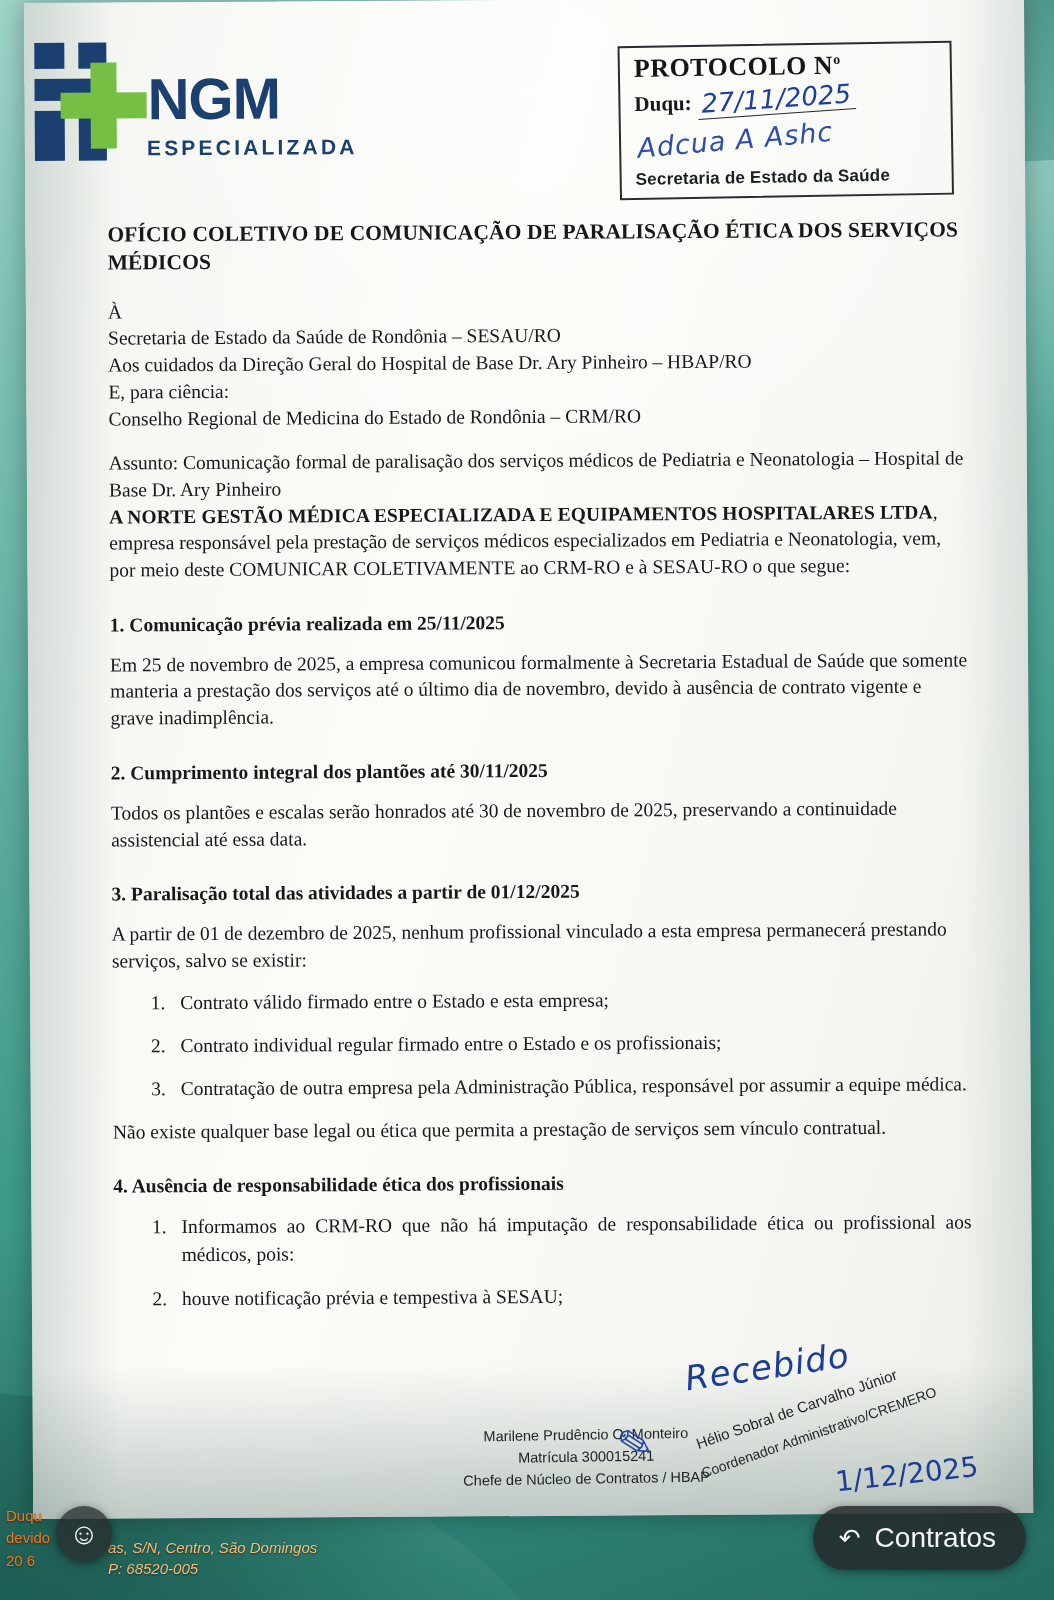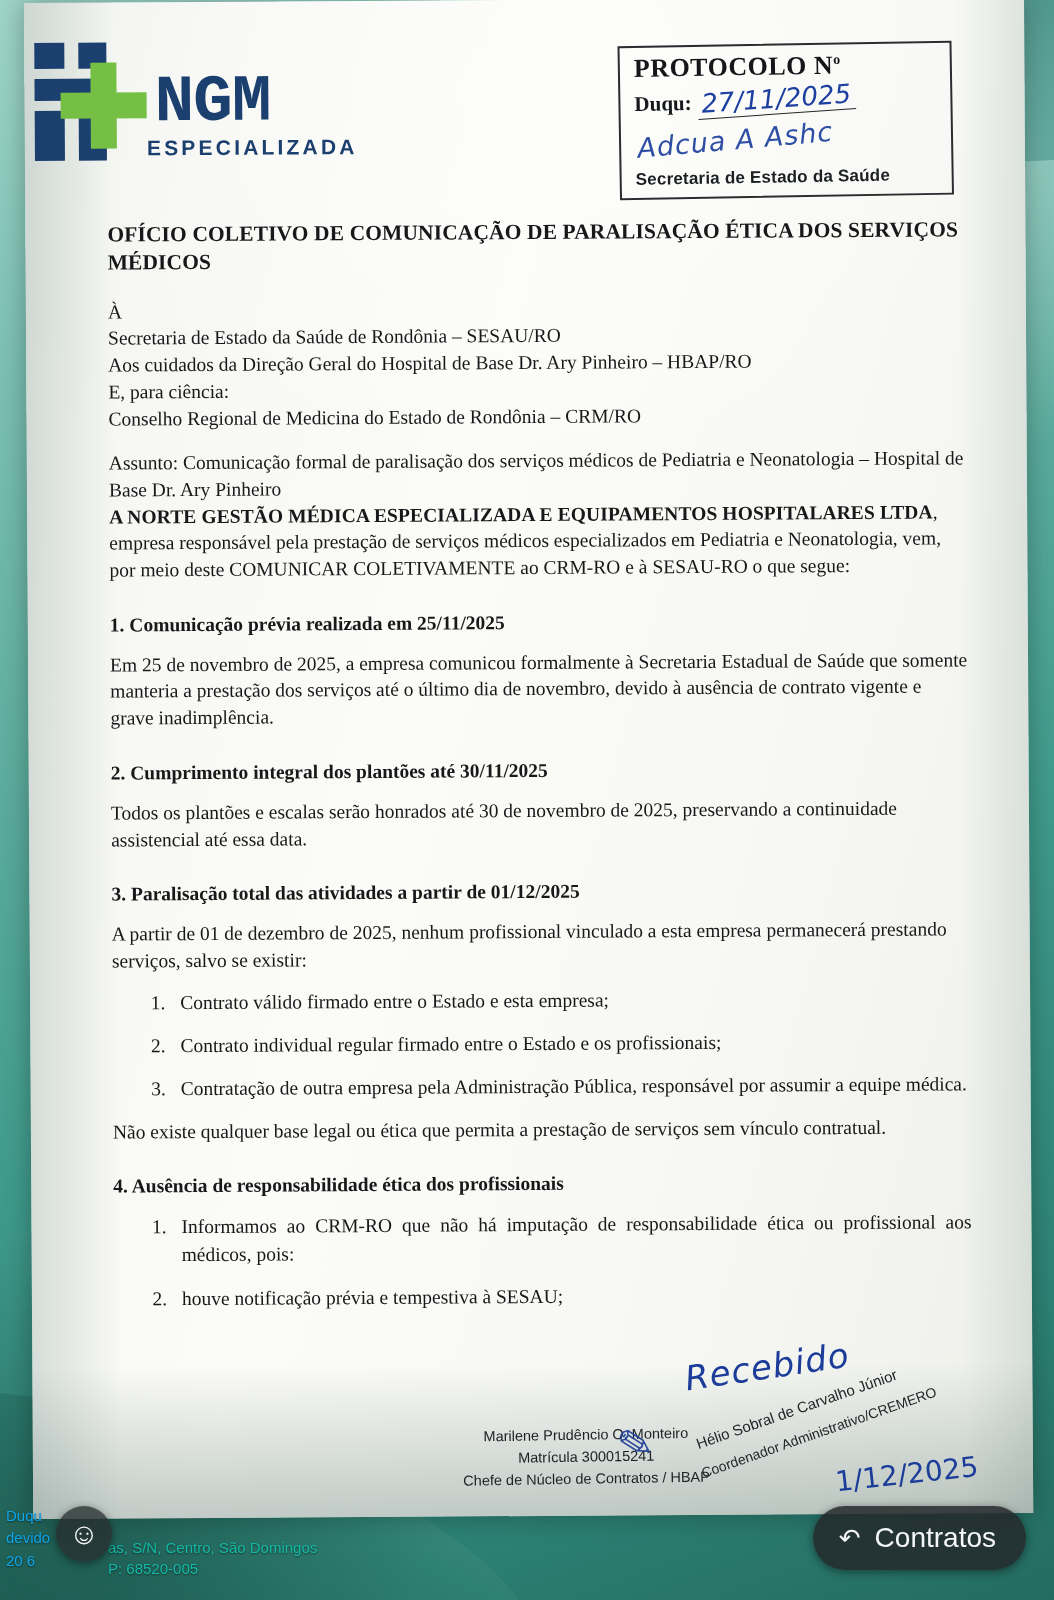--- a/index.html
+++ b/index.html
@@ -112,24 +112,24 @@
   .lc1 { left: 2px;  top: 0px;   width: 30px; height: 26px; background:#1b3f6e; }
   .lc2 { left: 46px; top: 0px;   width: 28px; height: 26px; background:#1b3f6e; }
   .lc3 { left: 2px;  top: 36px;  width: 72px; height: 22px; background:#1b3f6e; }
   .lc4 { left: 2px;  top: 68px;  width: 30px; height: 50px; background:#1b3f6e; }
   .lc5 { left: 46px; top: 68px;  width: 28px; height: 50px; background:#1b3f6e; }
   .lc6 { left: 58px; top: 20px;  width: 26px; height: 86px; background:#74bf44; }
   .lc7 { left: 28px; top: 50px;  width: 86px; height: 26px; background:#74bf44; }
 
   .logo-text {
     position: absolute;
-    left: 130px; top: 38px;
-    font-family: Liberation Mono, monospace;
-    font-weight: bold;
-    font-size: 66px;
+    left: 123px; top: 38px;
+    font-family: Liberation Sans, sans-serif;
+    font-weight: bold;
+    font-size: 58px;
     letter-spacing: -1px;
     color: #1b3f6e;
     line-height: 1;
   }
   .logo-sub {
     position: absolute;
     left: 122px; top: 104px;
     font-family: "Liberation Sans", sans-serif;
     font-weight: bold;
     font-size: 21px;
@@ -315,30 +315,31 @@
     color: #1c3c99;
     transform: rotate(-6deg);
   }
 
   
   .footer-card {
     position: absolute;
     left: 108px; bottom: 20px;
     font-family: "Liberation Sans", sans-serif;
     font-size: 15px;
-    color: #14b8a6;
+    color: #fdba74;
     line-height: 1.45;
     text-shadow: 0 1px 2px rgba(0,0,0,.5);
+    font-style: italic;
   }
   .footer-left {
     position: absolute;
     left: 6px; bottom: 28px;
     font-family: "Liberation Sans", sans-serif;
     font-size: 15px;
-    color: #0ea5e9;
+    color: #f97316;
     line-height: 1.5;
     text-shadow: 0 1px 2px rgba(0,0,0,.5);
   }
 
   
   .emoji-btn {
     position: absolute;
     left: 56px; bottom: 38px;
     width: 56px; height: 56px;
     border-radius: 50%;

